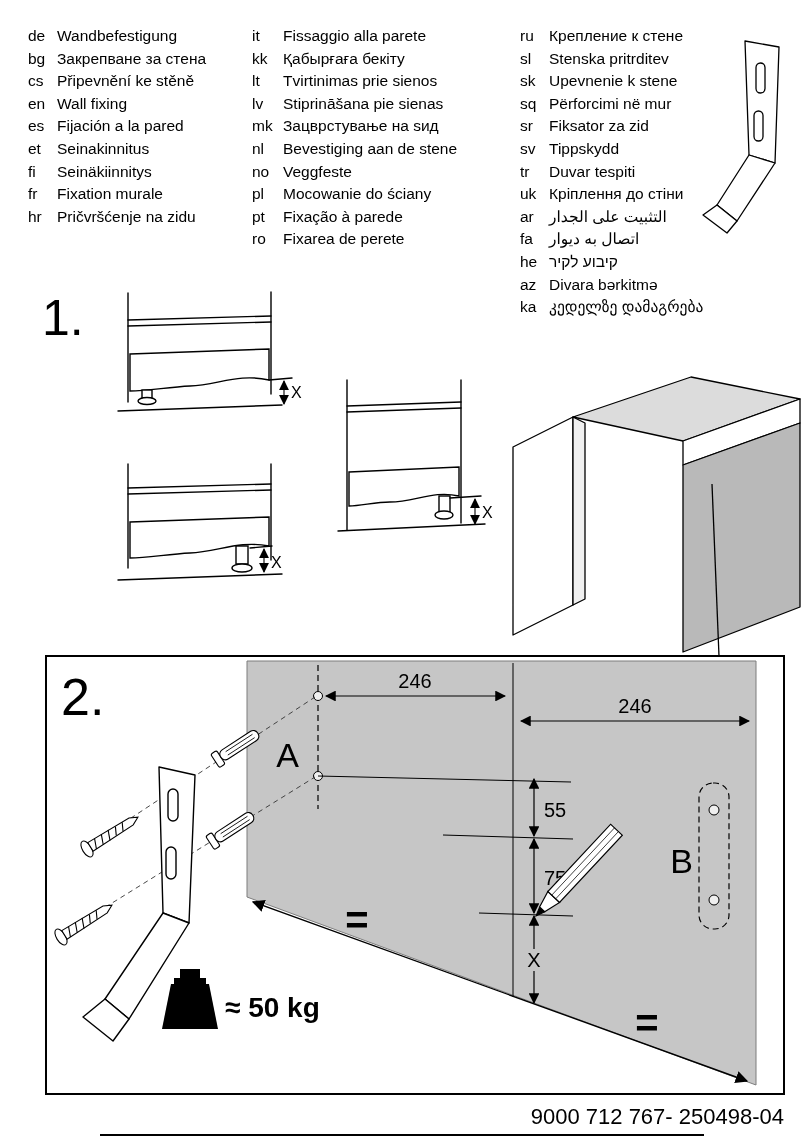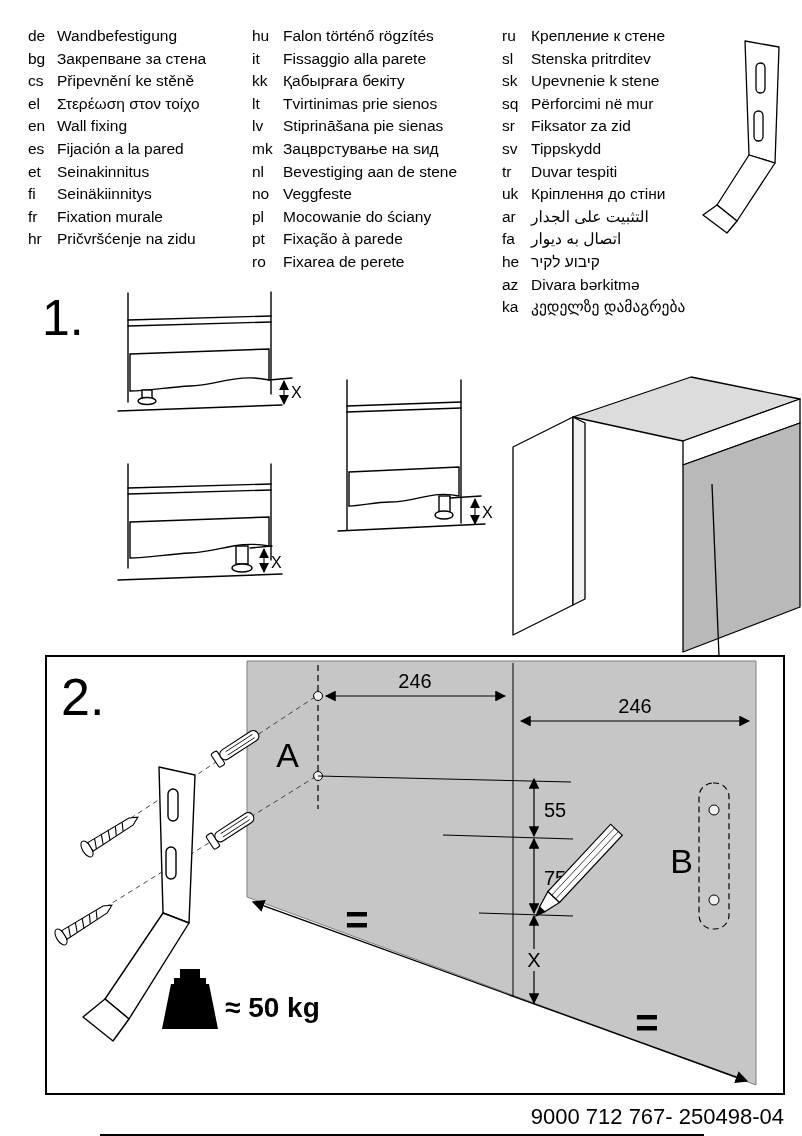--- a/index.html
+++ b/index.html
@@ -45,24 +45,20 @@
         <span class="lang-code">bg</span>
         <span class="lang-text" dir="auto">Закрепване за стена</span>
       </div>
 
       <div class="lang-row">
         <span class="lang-code">cs</span>
         <span class="lang-text" dir="auto">Připevnění ke stěně</span>
       </div>
 
 
-      <div class="lang-row">
-        <span class="lang-code">el</span>
-        <span class="lang-text" dir="auto">Στερέωση στον τοίχο</span>
-      </div>
 
       <div class="lang-row">
         <span class="lang-code">en</span>
         <span class="lang-text" dir="auto">Wall fixing</span>
       </div>
 
       <div class="lang-row">
         <span class="lang-code">es</span>
         <span class="lang-text" dir="auto">Fijación a la pared</span>
       </div>
@@ -82,24 +78,20 @@
         <span class="lang-text" dir="auto">Fixation murale</span>
       </div>
 
       <div class="lang-row">
         <span class="lang-code">hr</span>
         <span class="lang-text" dir="auto">Pričvršćenje na zidu</span>
       </div>
     </div>
   <div class="lang-col" style="left:252px">
 
-      <div class="lang-row">
-        <span class="lang-code" style="width:31px">hu</span>
-        <span class="lang-text" dir="auto">Falon történő rögzítés</span>
-      </div>
 
       <div class="lang-row">
         <span class="lang-code" style="width:31px">it</span>
         <span class="lang-text" dir="auto">Fissaggio alla parete</span>
       </div>
 
       <div class="lang-row">
         <span class="lang-code" style="width:31px">kk</span>
         <span class="lang-text" dir="auto">Қабырғаға бекіту</span>
       </div>
@@ -137,21 +129,21 @@
       <div class="lang-row">
         <span class="lang-code" style="width:31px">pt</span>
         <span class="lang-text" dir="auto">Fixação à parede</span>
       </div>
 
       <div class="lang-row">
         <span class="lang-code" style="width:31px">ro</span>
         <span class="lang-text" dir="auto">Fixarea de perete</span>
       </div>
     </div>
-  <div class="lang-col" style="left:502px">
+  <div class="lang-col" style="left:520px">
 
       <div class="lang-row">
         <span class="lang-code">ru</span>
         <span class="lang-text" dir="auto">Крепление к стене</span>
       </div>
 
       <div class="lang-row">
         <span class="lang-code">sl</span>
         <span class="lang-text" dir="auto">Stenska pritrditev</span>
       </div>

